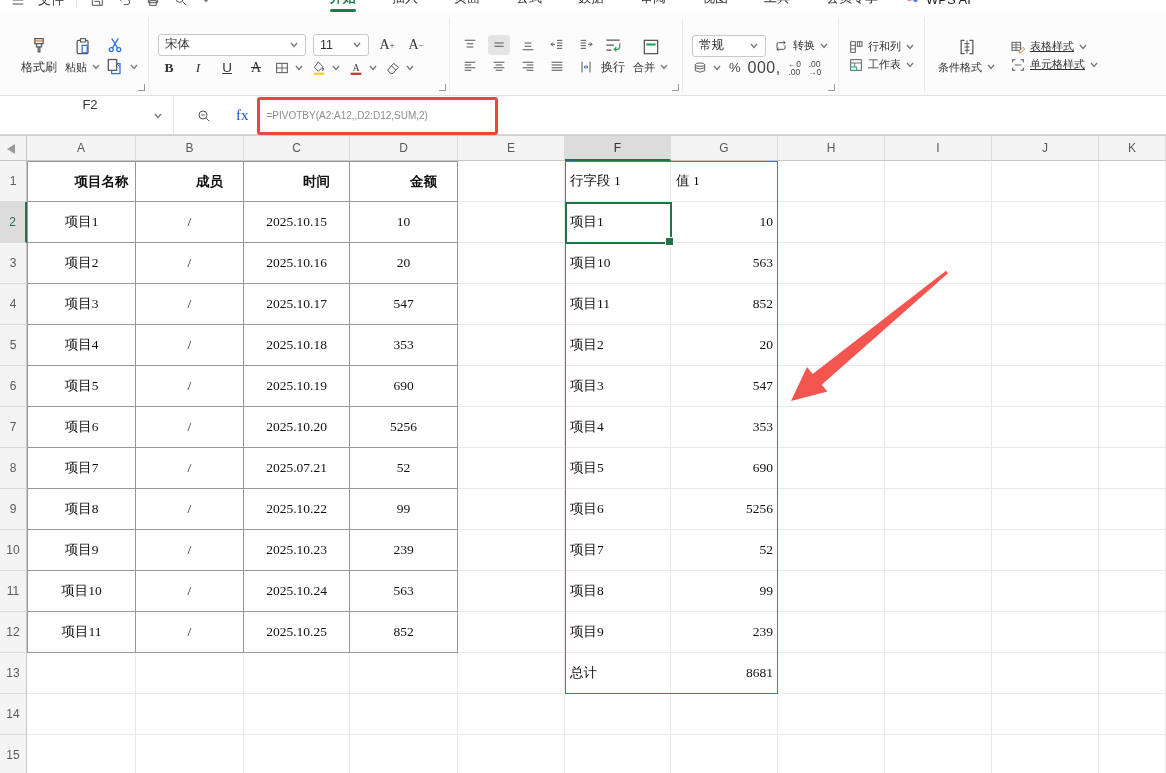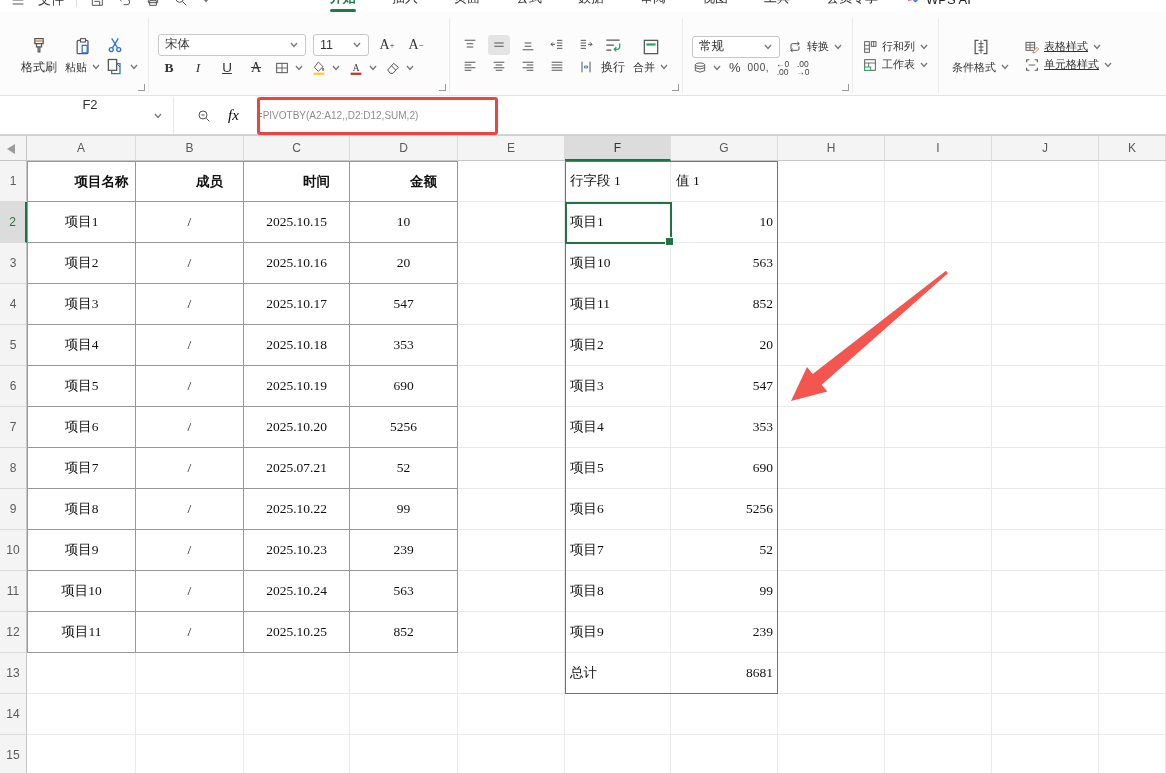--- a/index.html
+++ b/index.html
@@ -48,21 +48,21 @@
   .decbtn{display:flex;flex-direction:column;align-items:center;line-height:8px;font-size:8.5px;color:#444;letter-spacing:0;}
   .numtext{font-size:13px;color:#444;}
 
   
   .fbar{position:absolute;top:97px;left:0;width:1166px;height:38px;background:#fff;
         border-bottom:1px solid #D6D6D6;display:flex;align-items:center;box-sizing:border-box;z-index:8;}
   .namebox{width:166px;height:100%;display:flex;align-items:flex-start;justify-content:center;
            border-right:1px solid #E8E8E8;font-size:13px;color:#333;position:relative;margin-left:7px;}
   .namebox .chev{position:absolute;right:10px;top:14px;}
   .fico{margin-left:22px;}
-  .fx{margin-left:16px;font-family:"Liberation Serif",serif;font-style:italic;font-size:15px;color:#000000;}
+  .fx{margin-left:24px;font-family:"Liberation Serif",serif;font-size:15px;color:#1d4ed8;}
   .formula{margin-left:18px;font-size:10px;color:#8D8D8D;}
   .redbox{position:absolute;left:257px;top:97px;width:241px;height:38px;border:3px solid #E8463F;
           border-radius:3px;box-sizing:border-box;z-index:30;pointer-events:none;}
 
   
   .grid{position:absolute;top:135px;left:0;width:1166px;height:638px;display:grid;
         border-top:1px solid #CFCFCF;box-sizing:border-box;background:#fff;}
   .ch{background:#F4F4F4;border-right:1px solid #DBDBDB;border-bottom:1px solid #C6C6C6;
       display:flex;align-items:center;justify-content:center;font-size:12px;color:#5A5A5A;box-sizing:border-box;}
   .ch.sel{background:#DCDCDC;border-bottom:2px solid #217346;color:#333;}
@@ -451,21 +451,21 @@
               <use href="#s-chev"></use>
             </svg>
           </span>
       </div>
       <span class="cornermark"></span>
     </div>
 
     <div class="rgroup">
       <div class="colrows">
         <div class="iconrow">
-          <div class="combo" style="width:88px;">
+          <div class="combo" style="width:74px;">
             <span>常规</span>
             <svg class="chev">
                 <use href="#s-chev"></use>
               </svg>
           </div>
           <span class="inlinebtn">
             <svg class="ic16">
                 <use href="#s-convert"></use>
               </svg>
             <span>转换</span>
@@ -477,21 +477,21 @@
         <div class="iconrow">
           <span class="inlinebtn">
             <svg class="ic16">
                 <use href="#s-cyl"></use>
               </svg>
             <svg class="chev">
                 <use href="#s-chev"></use>
               </svg>
             </span>
           <span class="numtext">%</span>
-          <span class="numtext" style="font-size:10px;letter-spacing:.5px;">000,</span>
+          <span class="numtext" style="font-size:16px;letter-spacing:.5px;">000,</span>
           <span class="decbtn">
             <span>←0</span>
               <span>.00</span>
             </span>
           <span class="decbtn">
             <span>.00</span>
               <span>→0</span>
             </span>
         </div>
       </div>

